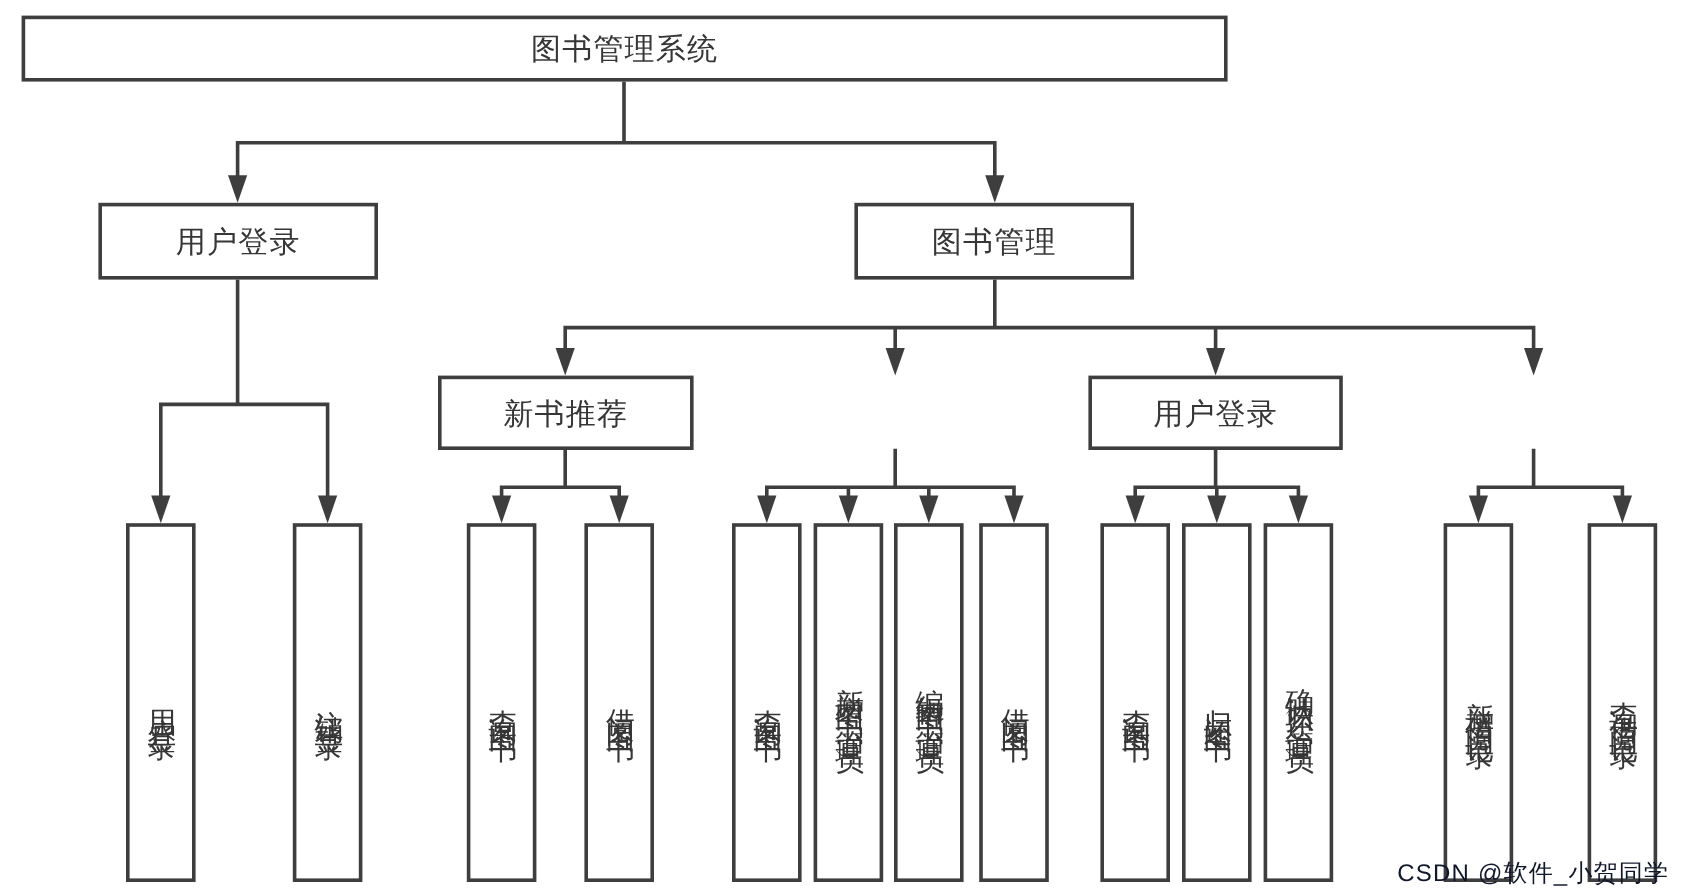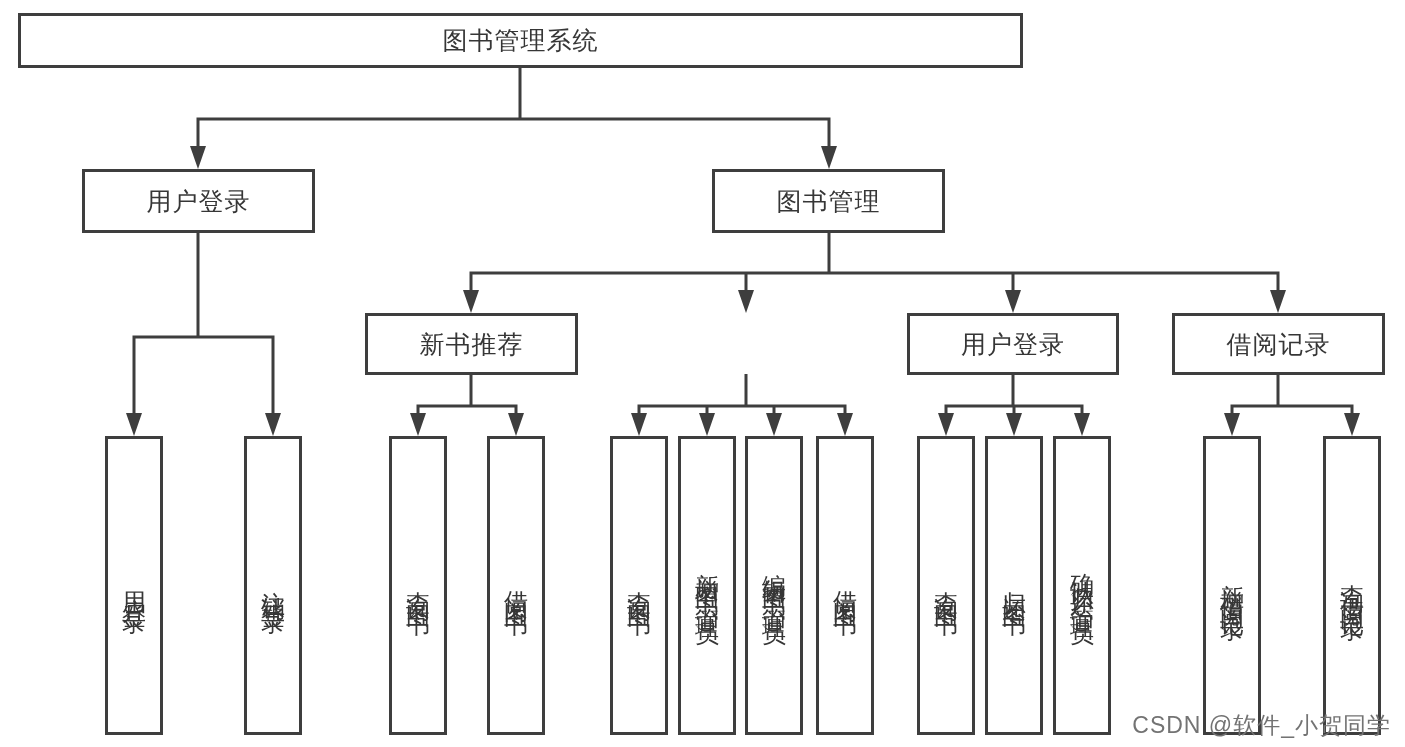--- a/index.html
+++ b/index.html
@@ -46,22 +46,22 @@
     text-orientation: mixed;
     font-size: 24px;
     letter-spacing: 7px;
     color: #363636;
     line-height: 1;
   }
   .watermark {
     position: absolute;
     right: 14px;
     bottom: 6px;
-    font-size: 23px;
-    color: #737373;
+    font-size: 20px;
+    color: #0f172a;
     letter-spacing: 1px;
     white-space: nowrap;
   }
 </style>
 </head>
 <body>
 
 <div class="canvas">
 
   <svg class="connector-layer" viewBox="0 0 1405 747" xmlns="http://www.w3.org/2000/svg">
@@ -104,21 +104,20 @@
     </g>
   </svg>
 
   <div class="hbox" style="left:18px; top:13px; width:1005px; height:55px;">图书管理系统</div>
 
   <div class="hbox" style="left:82px; top:169px; width:233px; height:64px;">用户登录</div>
   <div class="hbox" style="left:365px; top:313px; width:213px; height:62px;">新书推荐</div>
 
   <div class="hbox" style="left:712px; top:169px; width:233px; height:64px;">图书管理</div>
   <div class="hbox" style="left:907px; top:313px; width:212px; height:62px;">用户登录</div>
-  <div class="hbox" style="left:1172px; top:313px; width:213px; height:62px;">借阅记录</div>
 
   <div class="vbox" style="left:105px;">
     <span class="vtext">用户登录</span>
   </div>
   <div class="vbox" style="left:244px;">
     <span class="vtext">注销登录</span>
   </div>
 
   <div class="vbox" style="left:389px;">
     <span class="vtext">查询图书</span>

